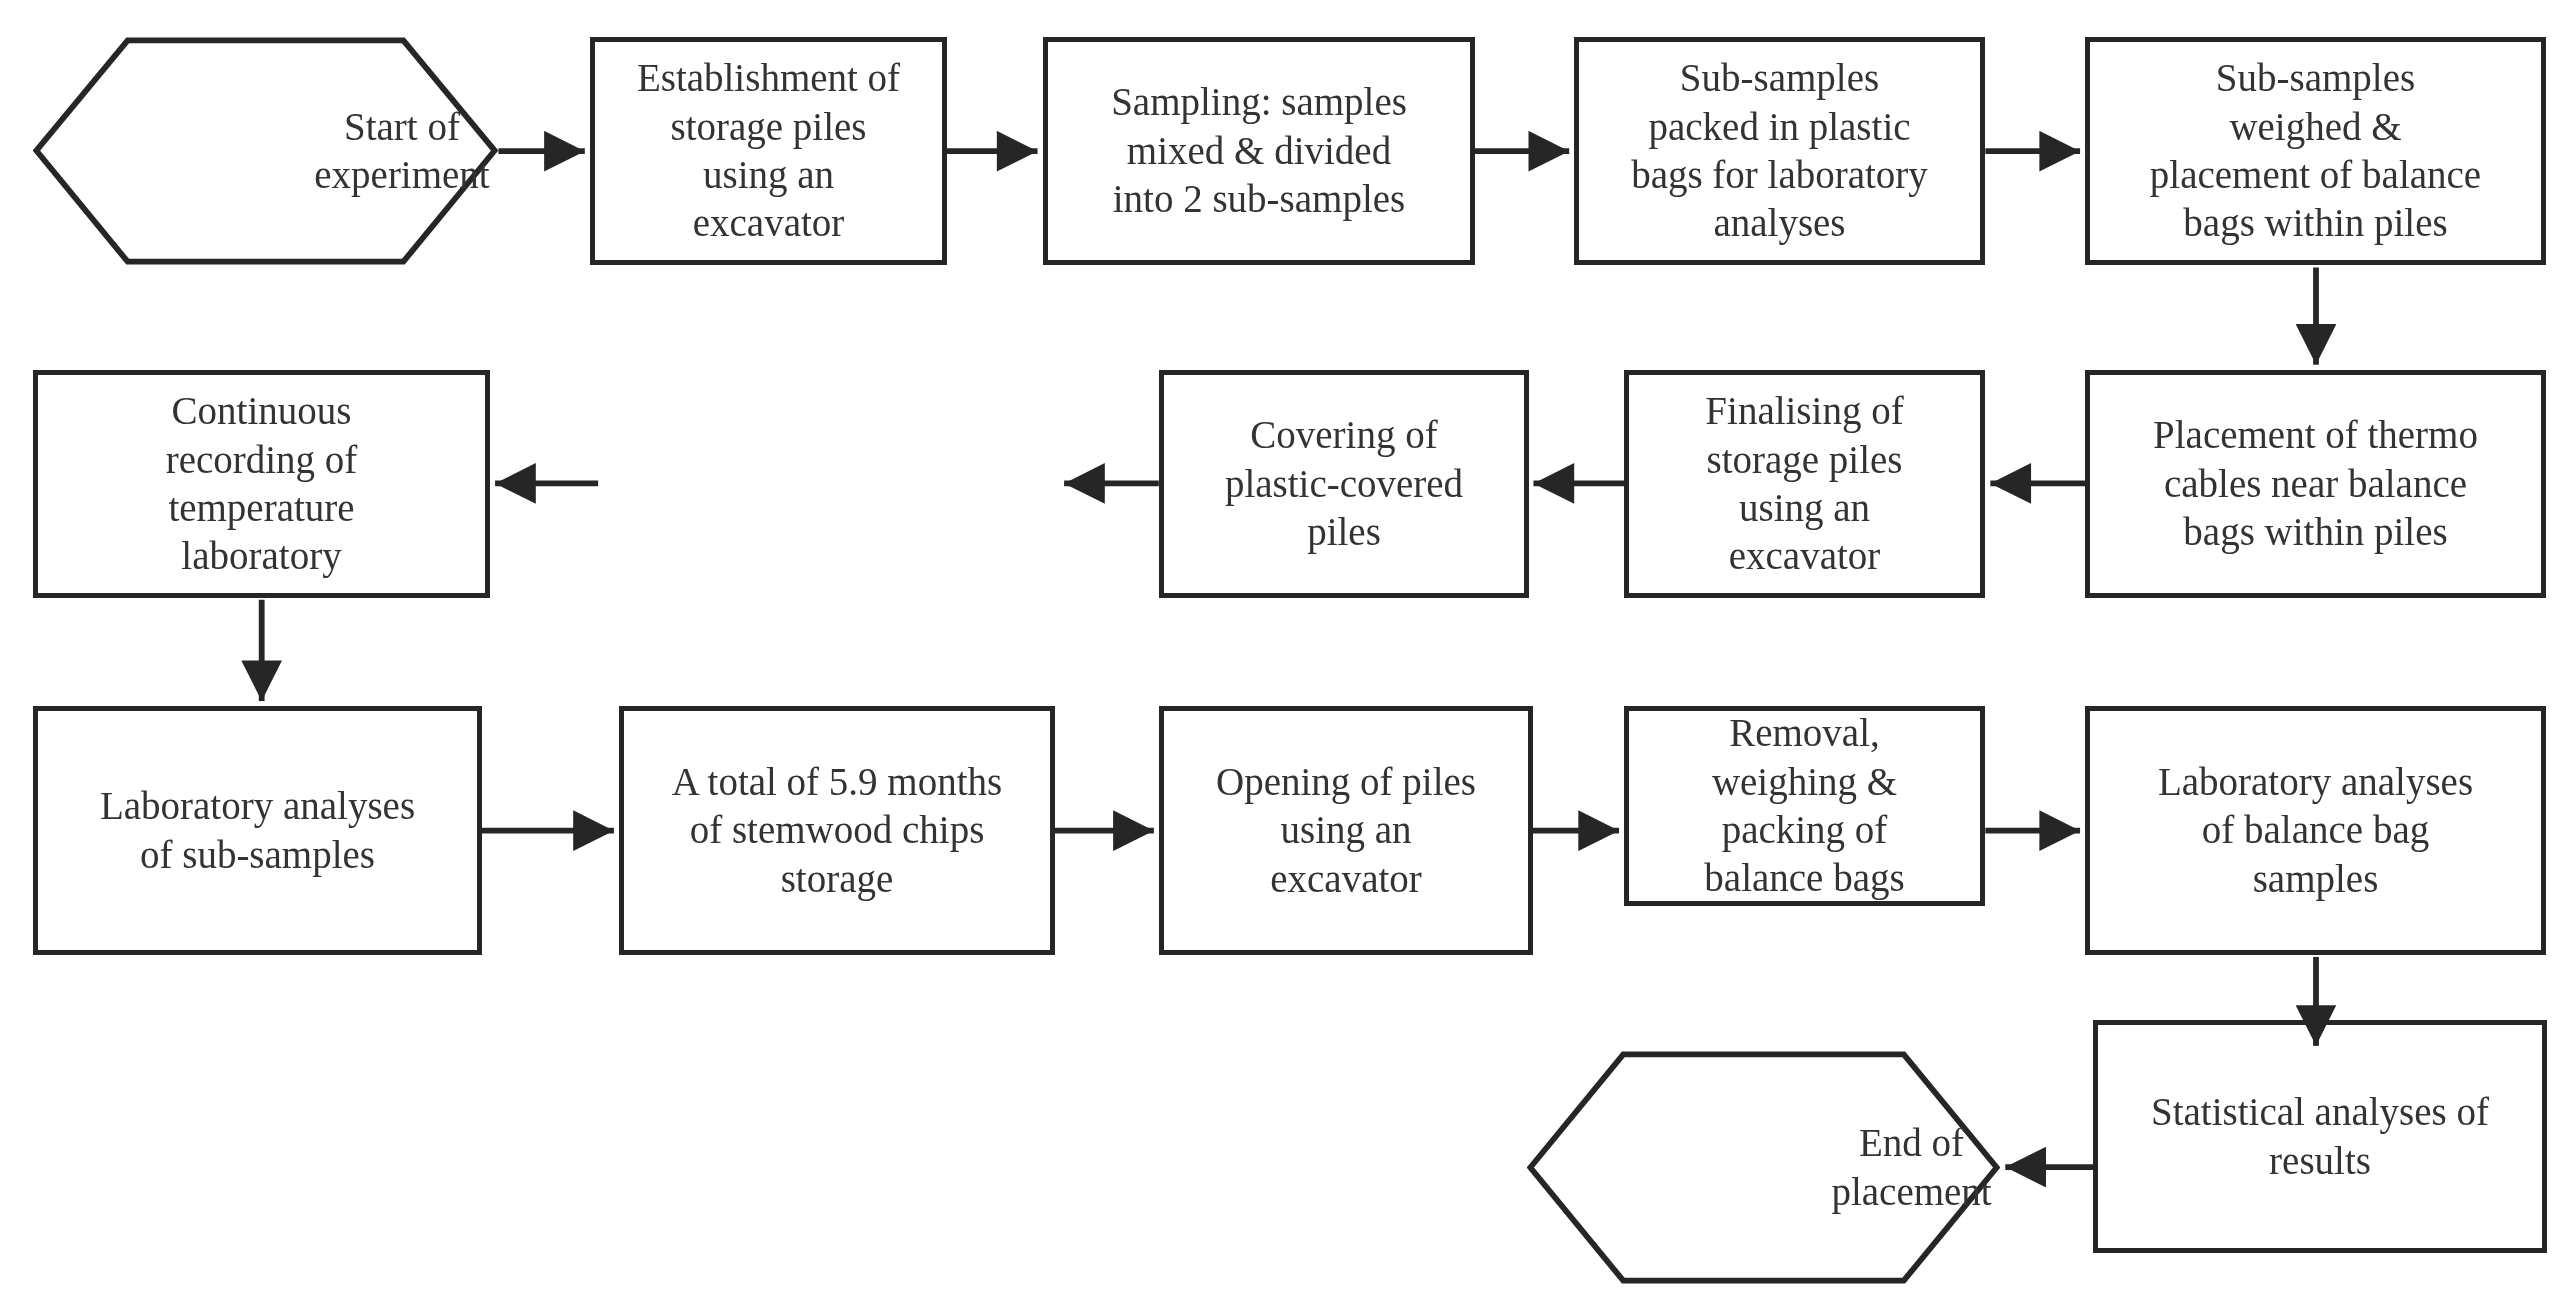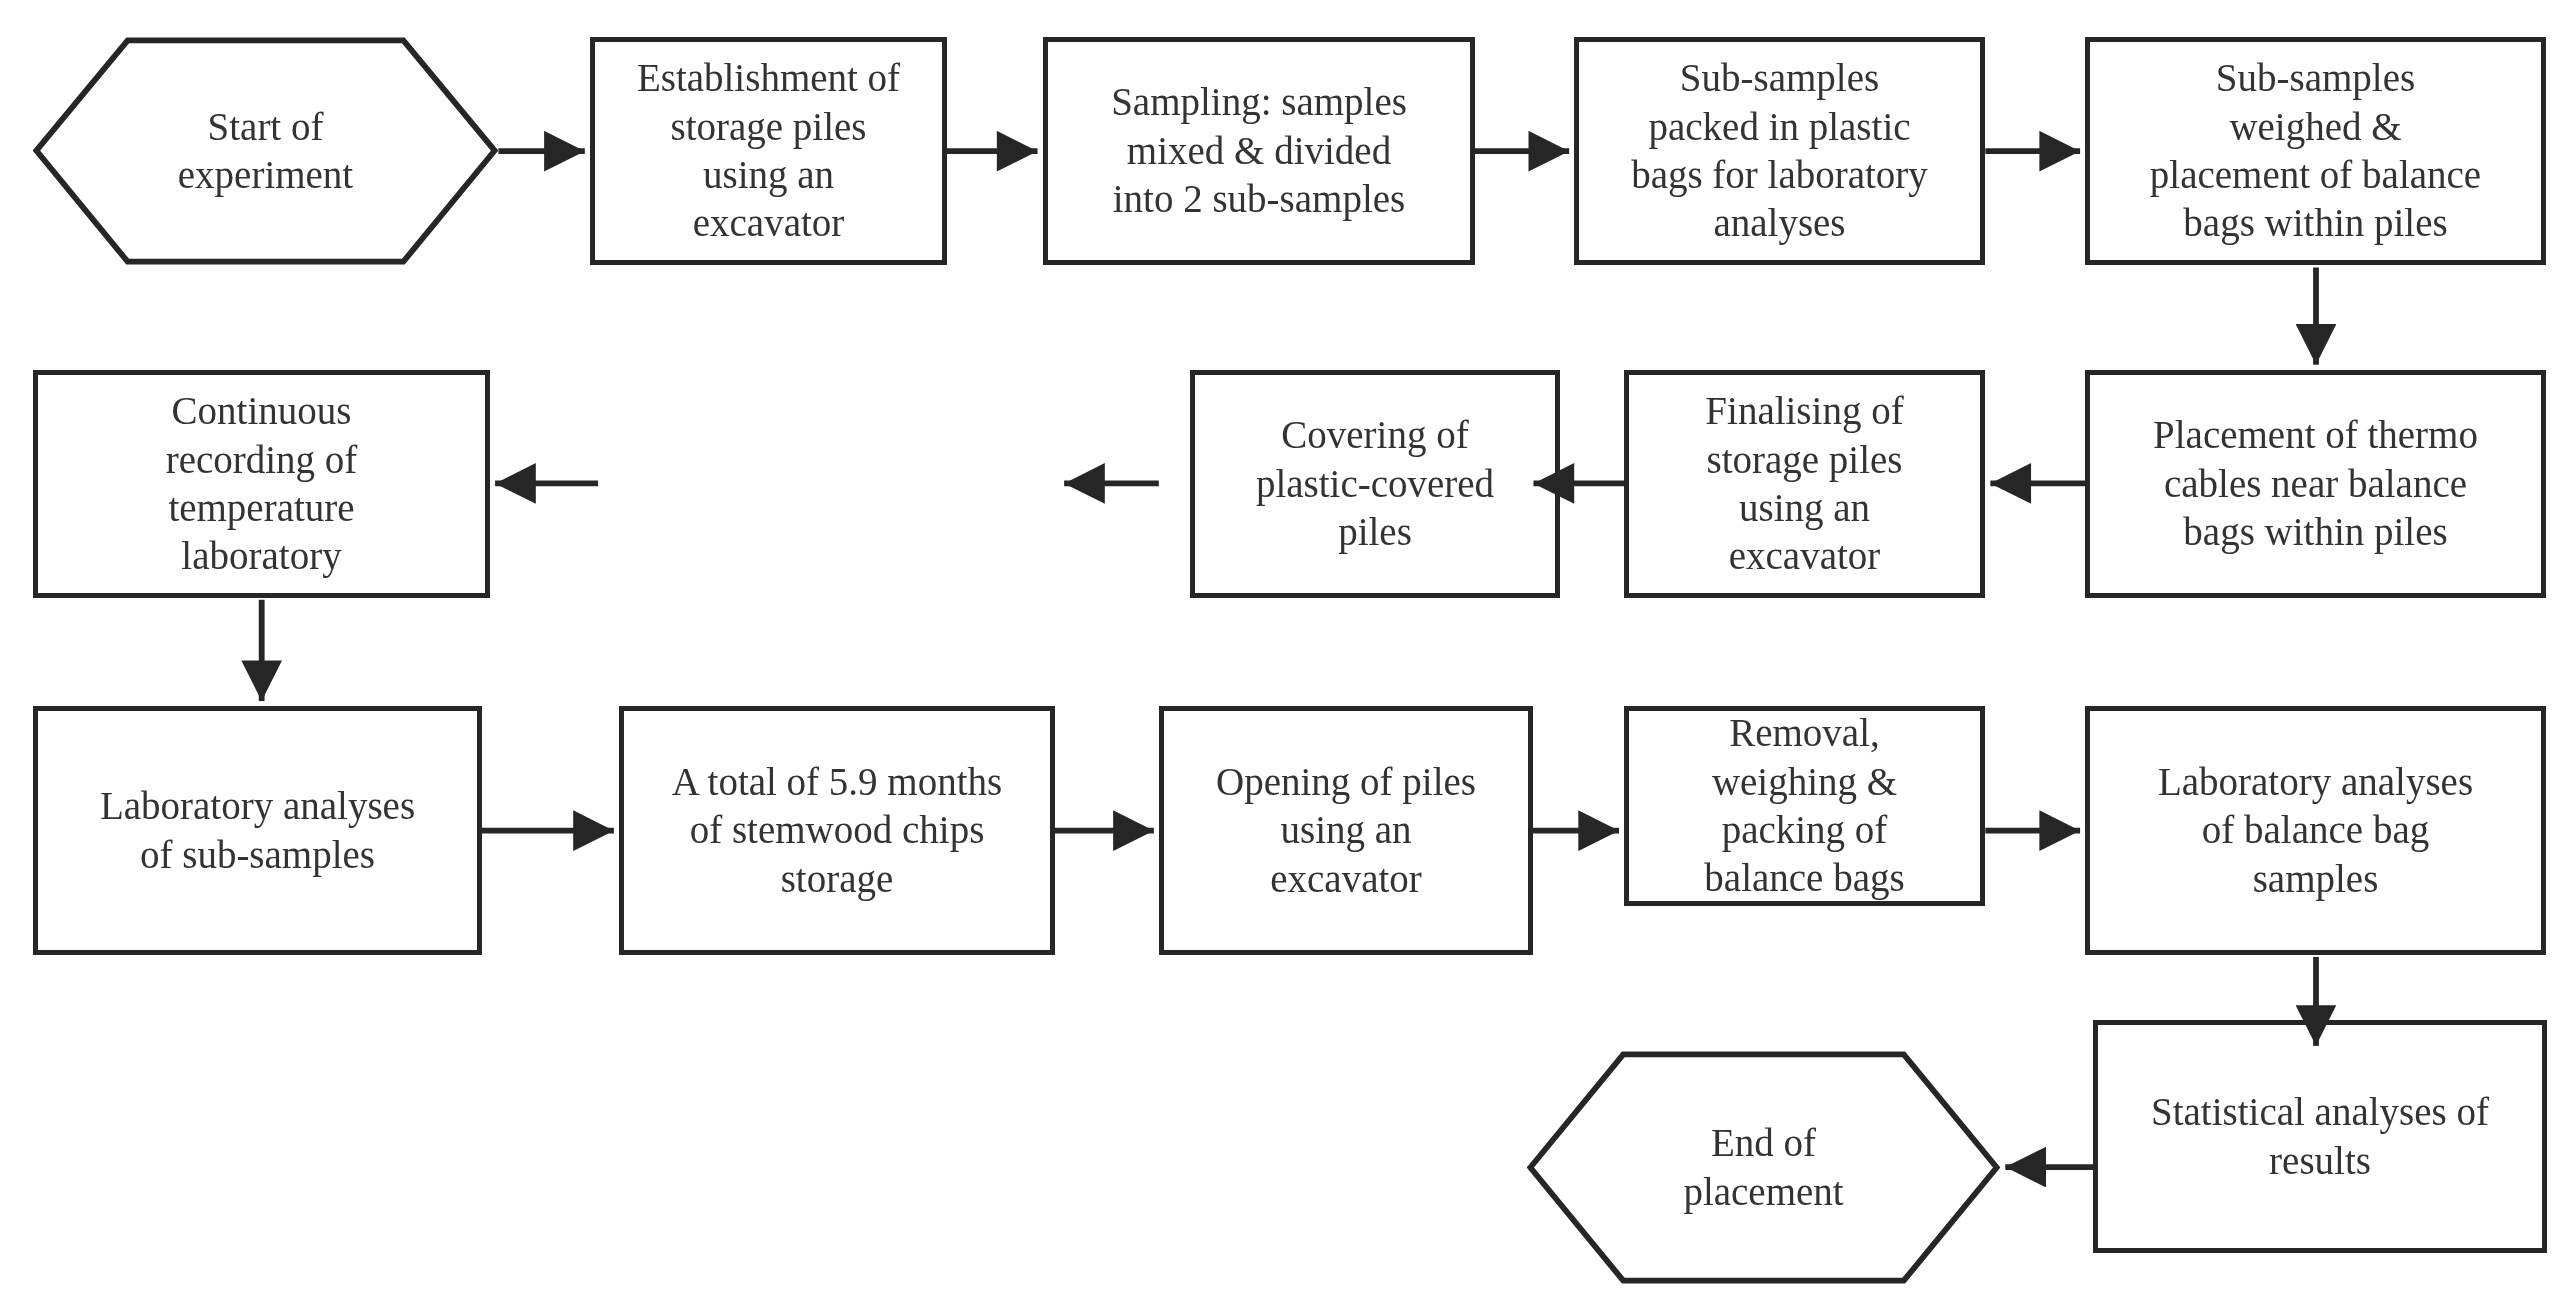--- a/index.html
+++ b/index.html
@@ -10,21 +10,21 @@
   }
   html,body{margin:0;padding:0;background:var(--background);}
   body{width:2576px;height:1310px;position:relative;overflow:hidden;
        font-family:"Liberation Serif","DejaVu Serif",serif;}
   #flowchart{position:absolute;left:0;top:0;width:2576px;height:1310px;}
   .node{position:absolute;display:flex;align-items:center;justify-content:center;
         text-align:center;box-sizing:border-box;}
   .box{border:5px solid var(--border);background:var(--background);}
   .label{white-space:pre-line;font-size:39px;line-height:1.24;color:var(--text);
          padding:0 8.3px;position:relative;z-index:2;}
-  .hex{background:transparent;}
+  .hex{background:transparent;justify-content:flex-end;}
   .hex svg{position:absolute;left:0;top:0;width:100%;height:100%;z-index:1;}
   .hex polygon{fill:var(--background);stroke:var(--border);stroke-width:7;}
   #edges{position:absolute;left:0;top:0;width:2576px;height:1310px;z-index:3;
          pointer-events:none;}
   #edges line{stroke:var(--arrow);stroke-width:7;}
   #arrowhead path{fill:var(--arrow);}
 </style>
 </head>
 <body>
 
@@ -71,21 +71,21 @@
 bags within piles</span>
   </div>
 
   <div class="node box" style="left:1624px;top:370px;width:361px;height:228px">
     <span class="label">Finalising of
 storage piles
 using an
 excavator</span>
   </div>
 
-  <div class="node box" style="left:1190px;top:370px;width:370px;height:228px">
+  <div class="node box" style="left:1159px;top:370px;width:370px;height:228px">
     <span class="label">Covering of
 plastic-covered
 piles</span>
   </div>
 
 
   <div class="node box" style="left:33px;top:370px;width:457px;height:228px">
     <span class="label">Continuous
 recording of
 temperature

